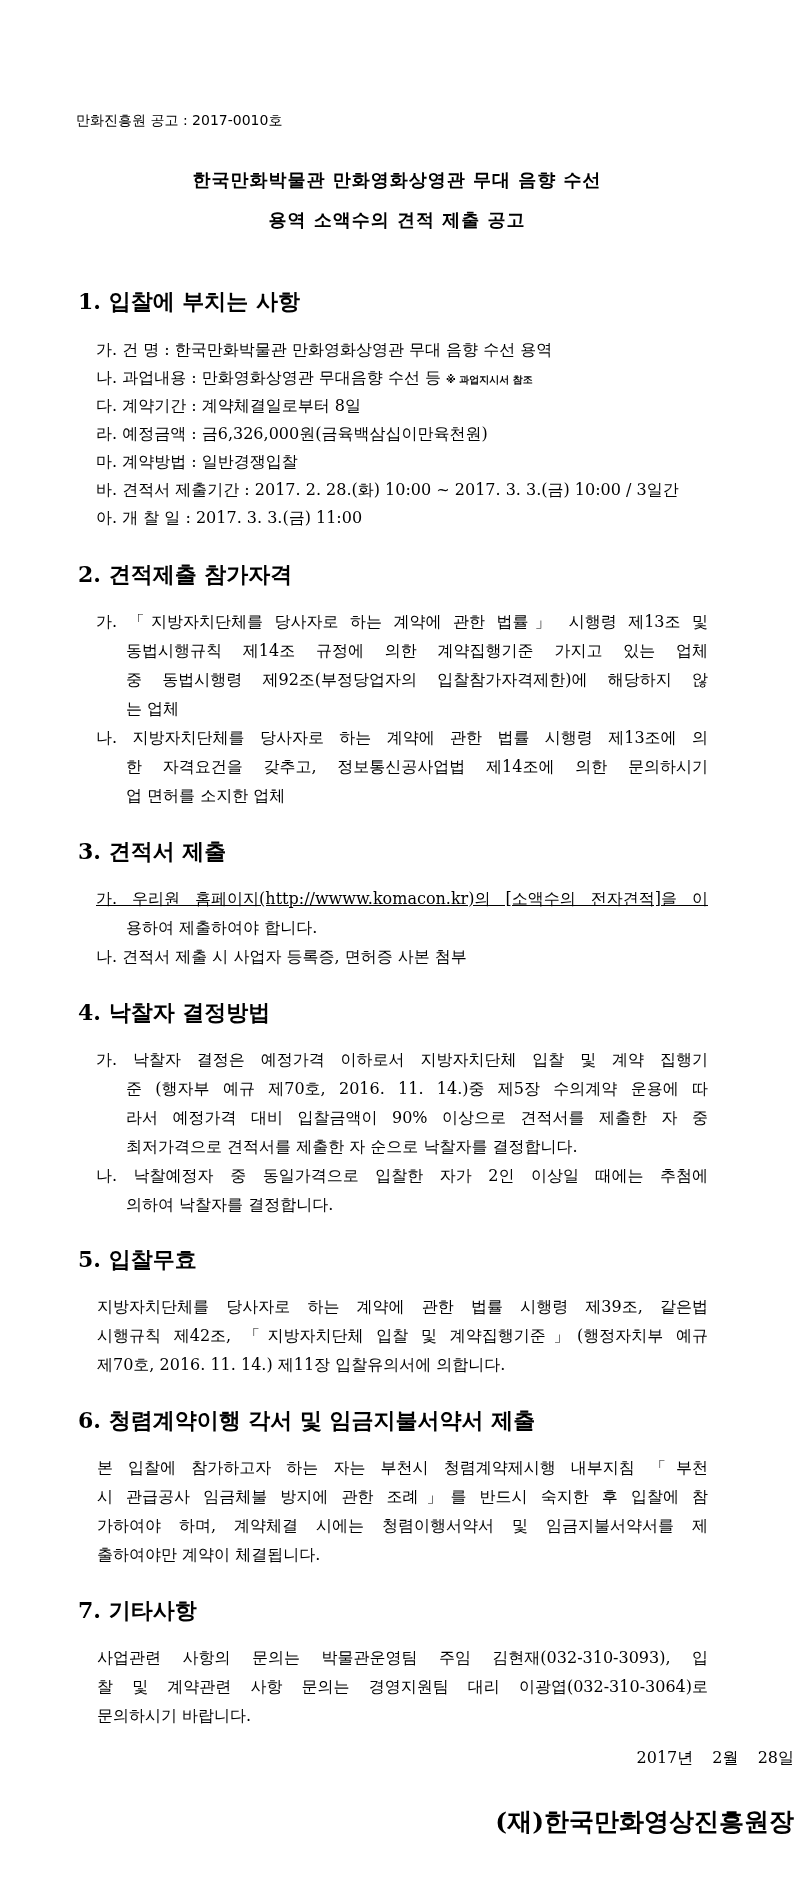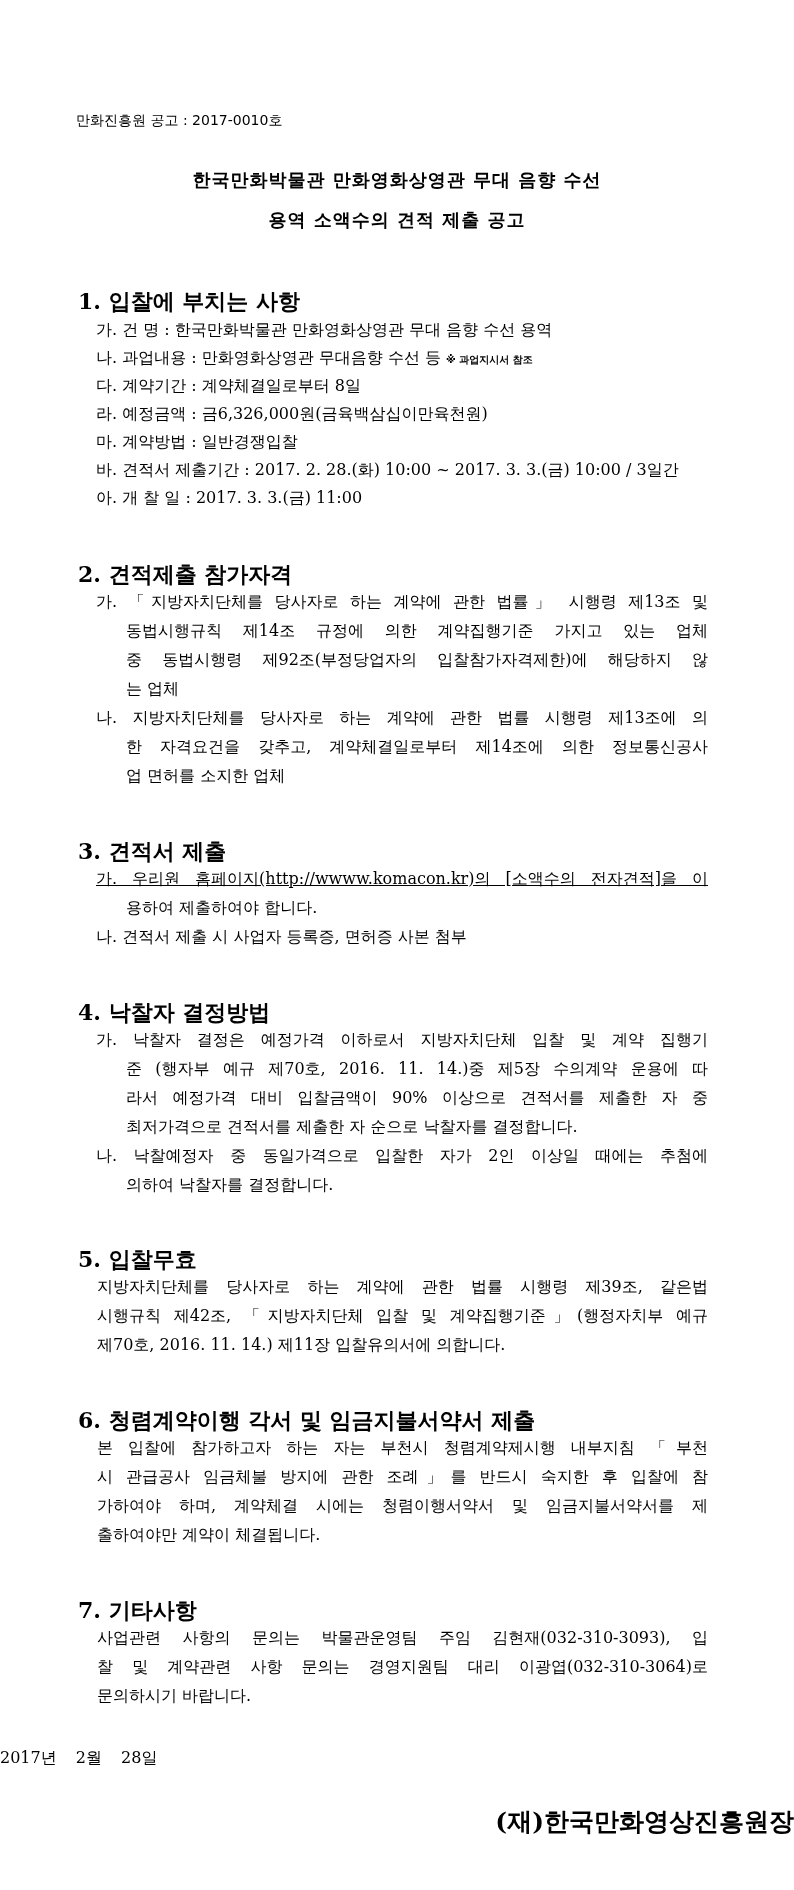--- a/index.html
+++ b/index.html
@@ -1,27 +1,27 @@
 <!DOCTYPE html>
 <html><head>
 <meta charset="utf-8">
 <style>
   html, body { margin: 0; padding: 0; background: #ffffff; }
   body { width: 794px; height: 1890px; position: relative; overflow: hidden; color: #000; font-family: "DejaVu Serif", "Liberation Serif", serif; }
   .abs { position: absolute; white-space: nowrap; }
   .notice-no { left: 76px; top: 112px; font-size: 14px; font-family: "DejaVu Sans", sans-serif; }
   .title { left: 0; width: 794px; text-align: center; font-size: 18px; font-weight: bold; letter-spacing: 1px; }
   .h { left: 78px; font-size: 22px; font-weight: bold; }
-  .l { font-size: 16px; }
+  .l { font-size: 16px; margin-top: 20px; }
   .i1 { left: 96px; }
   .i2 { left: 126px; }
   .body-indent { left: 97px; }
   .justify { width: 593px; text-align: justify; text-align-last: justify; white-space: nowrap; }
   .bold-note { font-weight: bold; font-family: "DejaVu Sans", sans-serif; font-size: 10px; }
-  .date { left: 0; width: 794px; text-align: left; font-size: 16px; word-spacing: 14px; }
+  .date { left: 0; width: 794px; text-align: right; font-size: 16px; word-spacing: 14px; }
   .sig { left: 0; width: 794px; text-align: center; font-size: 25px; font-weight: bold; }
 </style>
 </head>
 <body>
 
 <div>
 
   <div class="abs notice-no">만화진흥원 공고 : 2017-0010호</div>
 
   <div class="abs title" style="top:168px;">한국만화박물관 만화영화상영관 무대 음향 수선</div>
@@ -35,21 +35,21 @@
   <div class="abs l i1" style="top:432px;"><span>마. 계약방법 : </span><span>일반경쟁입찰</span></div>
   <div class="abs l i1" style="top:460px;"><span>바. 견적서 제출기간 : </span><span>2017. 2. 28.(화) 10:00 ~ 2017. 3. 3.(금) 10:00 / 3일간</span></div>
   <div class="abs l i1" style="top:488px;"><span>아. 개 찰 일 : </span><span>2017. 3. 3.(금) 11:00</span></div>
 
   <div class="abs h" style="top:560px;">2. 견적제출 참가자격</div>
   <div class="abs l i1 justify" style="top:592px; width:612px;">가. 「지방자치단체를 당사자로 하는 계약에 관한 법률」 시행령 제13조 및</div>
   <div class="abs l i2 justify" style="top:621px; width:582px;">동법시행규칙 제14조 규정에 의한 계약집행기준 가지고 있는 업체</div>
   <div class="abs l i2 justify" style="top:650px; width:582px;">중 동법시행령 제92조(부정당업자의 입찰참가자격제한)에 해당하지 않</div>
   <div class="abs l i2" style="top:679px;">는 업체</div>
   <div class="abs l i1 justify" style="top:708px; width:612px;">나. 지방자치단체를 당사자로 하는 계약에 관한 법률 시행령 제13조에 의</div>
-  <div class="abs l i2 justify" style="top:737px; width:582px;">한 자격요건을 갖추고, 계약체결일로부터 제14조에 의한 정보통신공사</div>
+  <div class="abs l i2 justify" style="top:737px; width:582px;">한 자격요건을 갖추고, 정보통신공사업법 제14조에 의한 문의하시기</div>
   <div class="abs l i2" style="top:766px;">업 면허를 소지한 업체</div>
 
   <div class="abs h" style="top:837px;">3. 견적서 제출</div>
   <div class="abs l i1 justify" style="top:869px; width:612px;text-decoration:underline;">가. 우리원 홈페이지(http://wwww.komacon.kr)의 [소액수의 전자견적]을 이</div>
   <div class="abs l i2" style="top:898px;">용하여 제출하여야 합니다.</div>
   <div class="abs l i1" style="top:927px;">나. 견적서 제출 시 사업자 등록증, 면허증 사본 첨부</div>
 
   <div class="abs h" style="top:998px;">4. 낙찰자 결정방법</div>
   <div class="abs l i1 justify" style="top:1030px; width:612px;">가. 낙찰자 결정은 예정가격 이하로서 지방자치단체 입찰 및 계약 집행기</div>
   <div class="abs l i2 justify" style="top:1059px; width:582px;">준 (행자부 예규 제70호, 2016. 11. 14.)중 제5장 수의계약 운용에 따</div>

